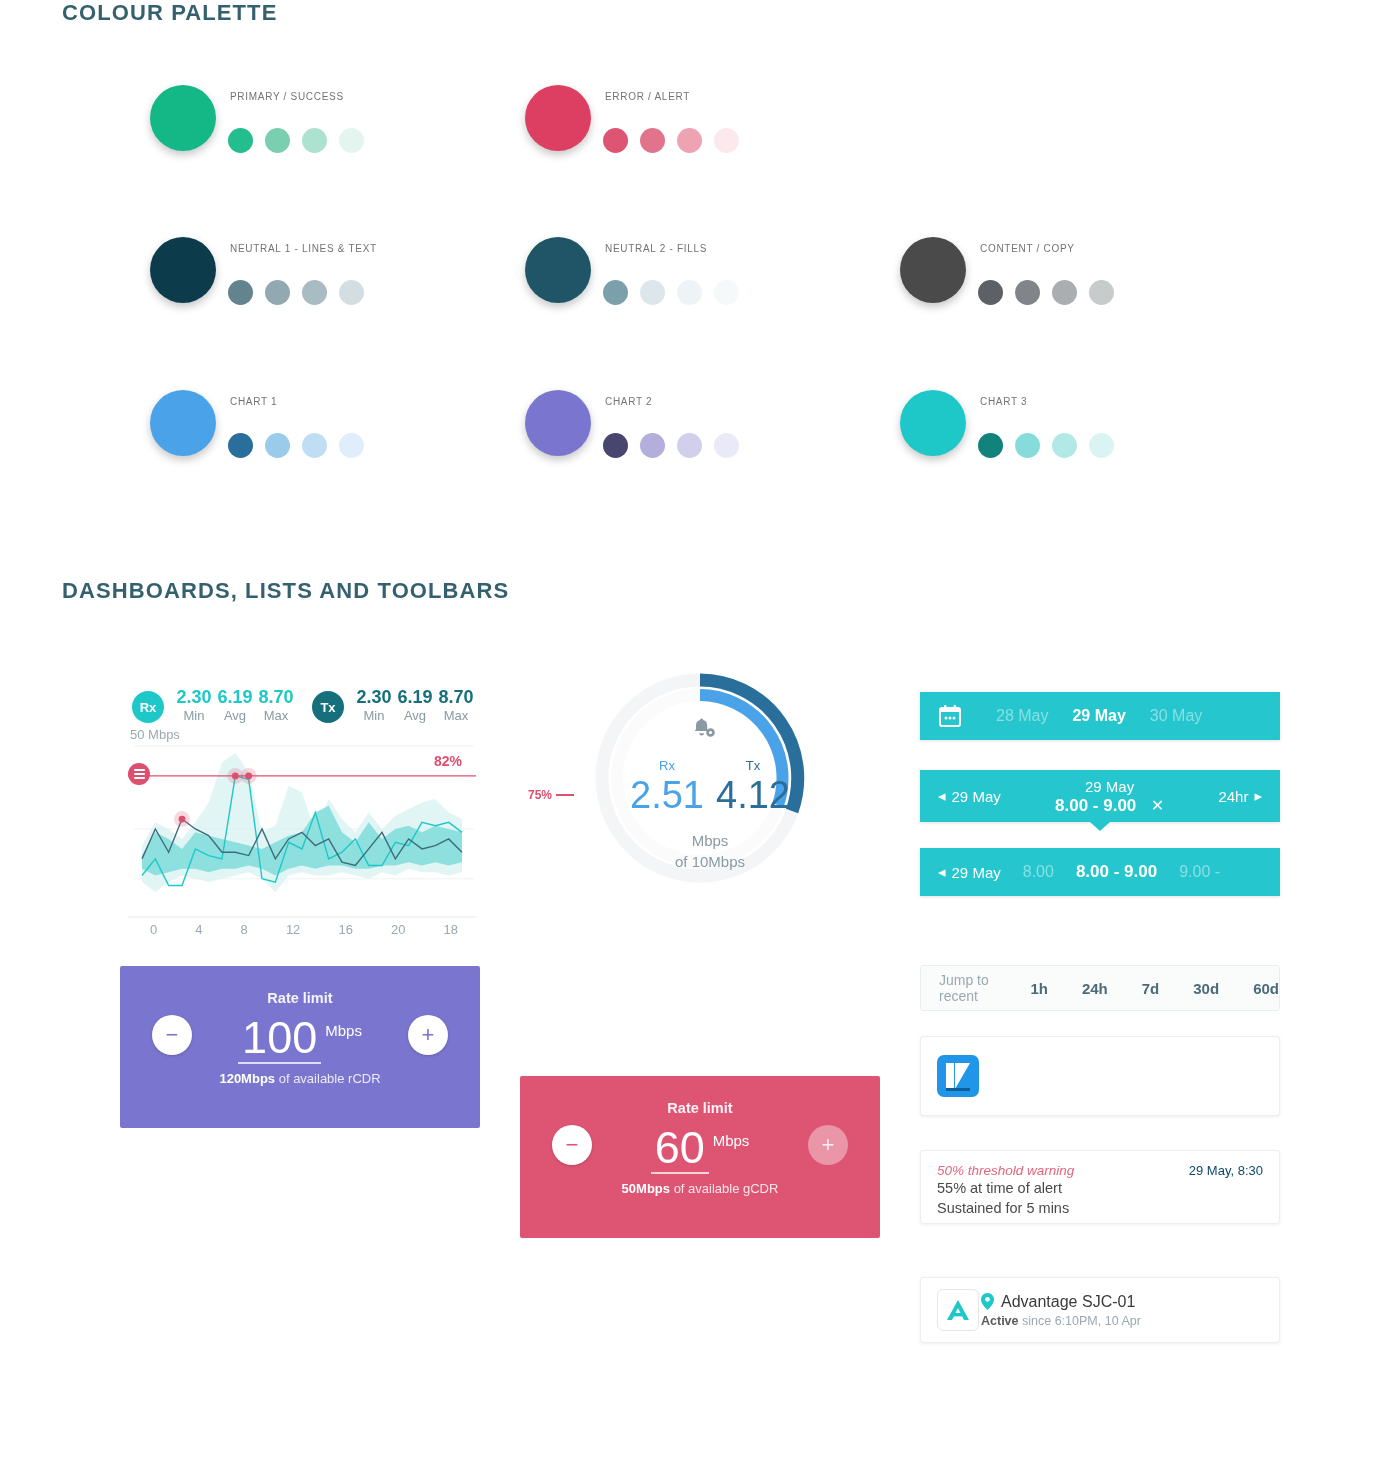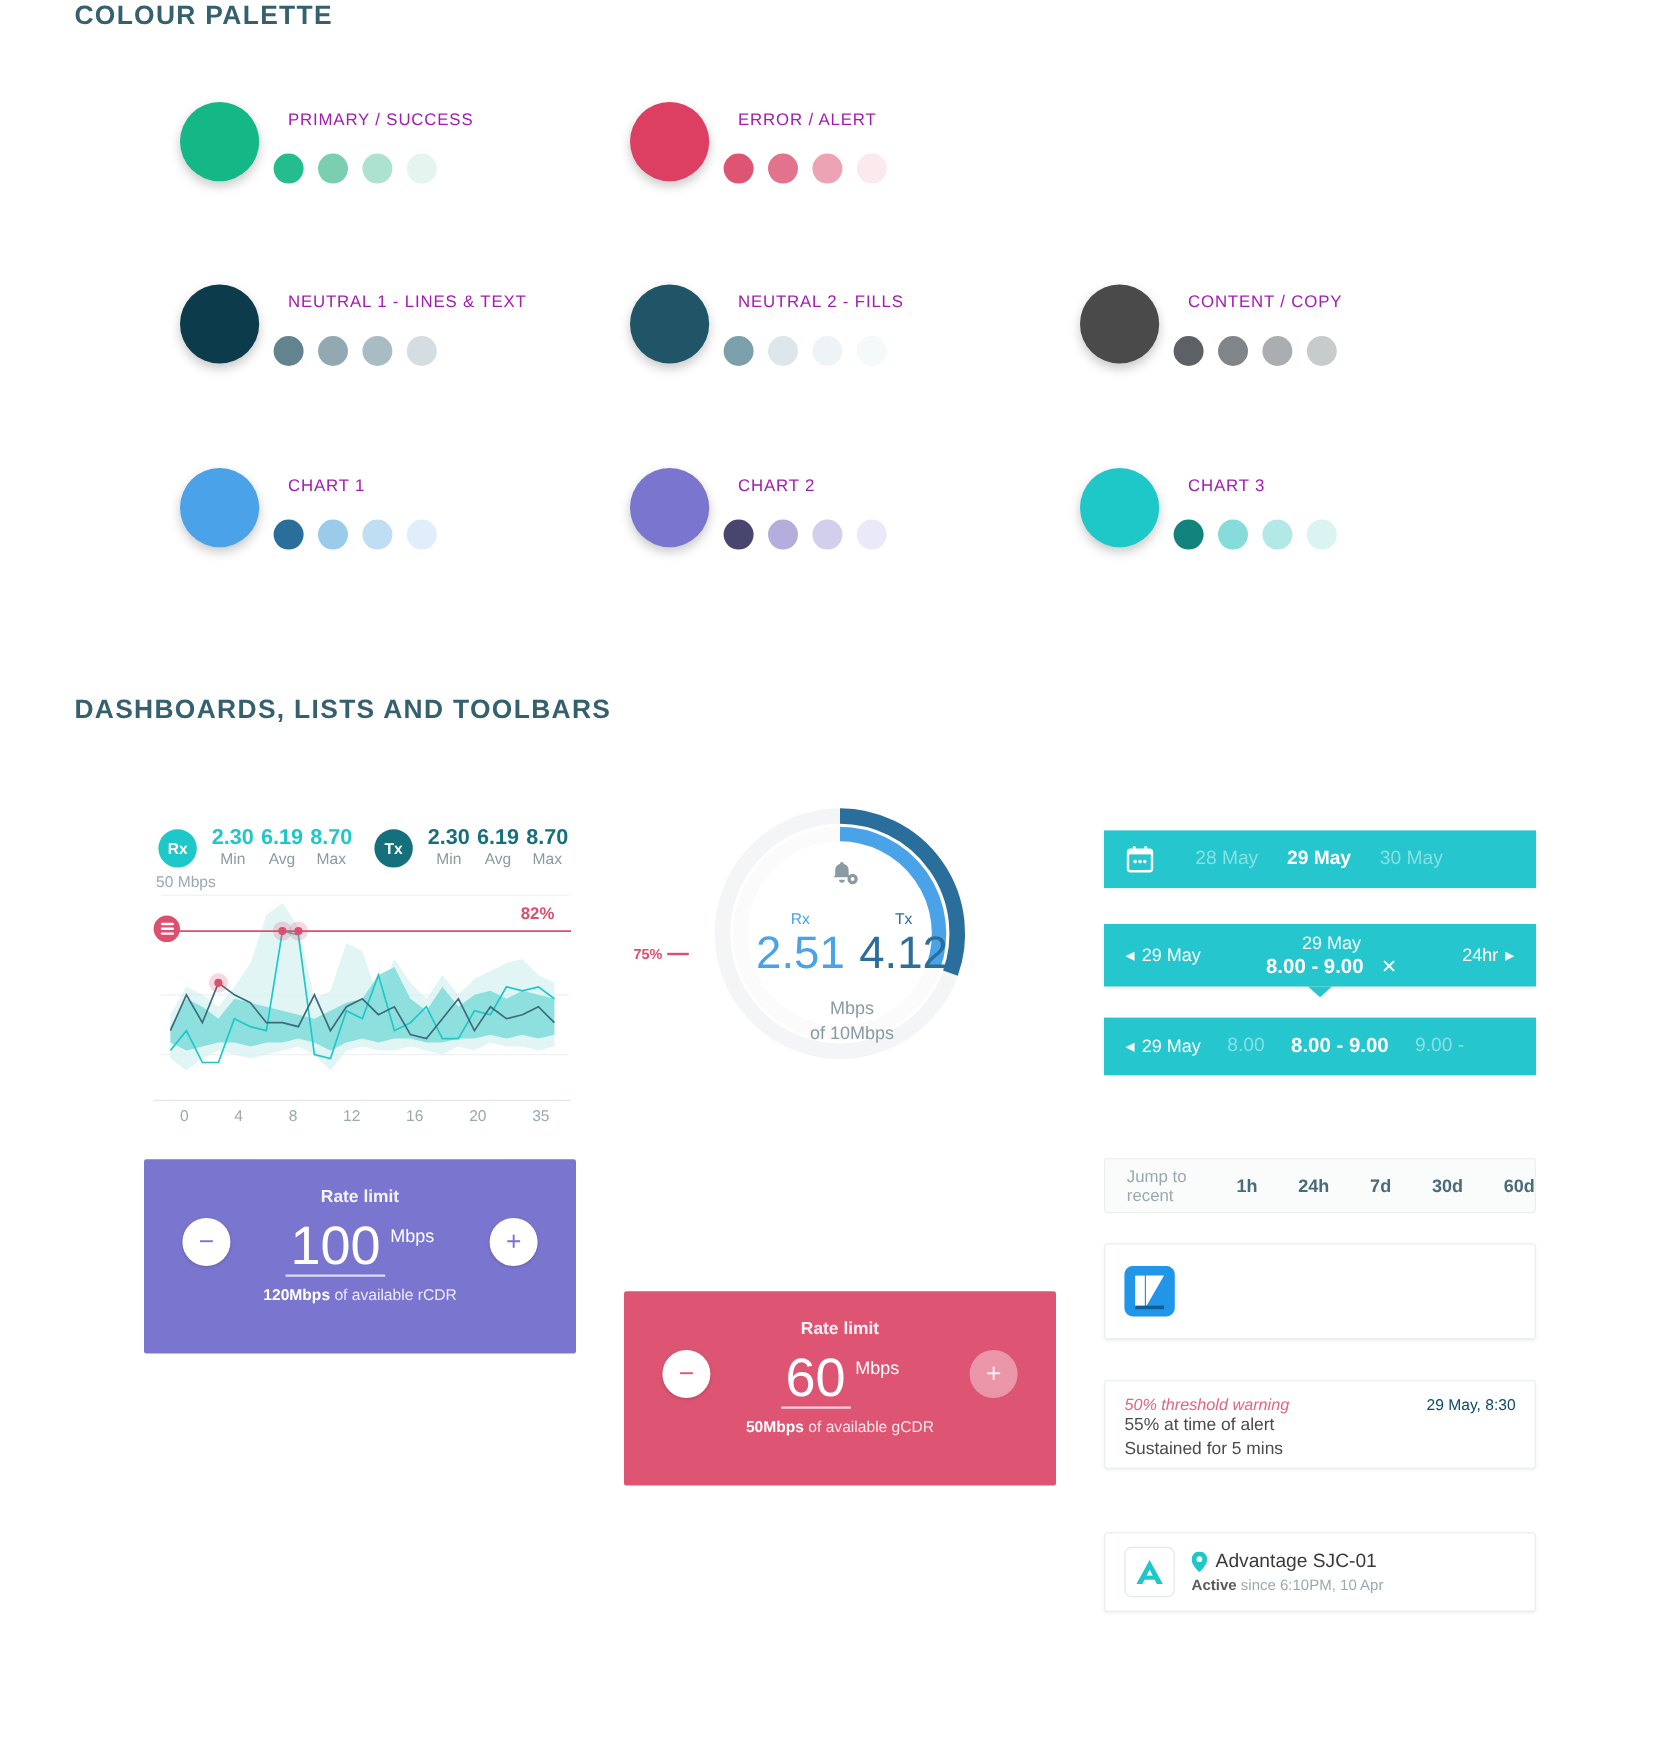--- a/index.html
+++ b/index.html
@@ -25,23 +25,23 @@
 
   
   #palette { position: absolute; left: 0; top: 60px; width: 1400px; height: 450px; }
   .swatch-group { position: absolute; }
   .main-dot {
     position: absolute; left: 0; top: 0;
     width: 66px; height: 66px; border-radius: 50%;
     box-shadow: 0 4px 9px rgba(0,0,0,0.22);
   }
   .swatch-label {
-    position: absolute; left: 90px; top: 6px;
-    font-size: 14px; letter-spacing: 0.7px;
-    color: #a21caf; white-space: nowrap;
+    position: absolute; left: 80px; top: 6px;
+    font-size: 10px; letter-spacing: 0.7px;
+    color: #737373; white-space: nowrap;
   }
   .tint-row { position: absolute; left: 78px; top: 43px; display: flex; gap: 12px; }
   .tint { width: 25px; height: 25px; border-radius: 50%; }
 
   
   #dash { position: absolute; left: 0; top: 650px; width: 1400px; }
 
   
   #chart-card { position: absolute; left: 120px; top: 20px; width: 360px; height: 285px; }
   .stat-block { position: absolute; top: 17px; display: flex; align-items: flex-start; }
@@ -128,21 +128,21 @@
   .n-title { font-size: 14.5px; font-weight: bold; color: #333; line-height: 19px; }
   .n-sub   { font-size: 14.5px; color: #8a9aa3; line-height: 20px; }
   .n-time  { font-size: 13px; color: #a8b4ba; line-height: 20px; }
 
   #notif-2 { left: 920px; top: 500px; width: 360px; height: 74px; padding: 12px 16px; }
   .n2-row { display: flex; justify-content: space-between; align-items: baseline; }
   .n2-warn { font-size: 13.5px; color: #e4647f; font-style: italic; }
   .n2-date { font-size: 13px; color: #0c4a6e; }
   .n2-line { font-size: 14.5px; color: #4a4a4a; line-height: 20px; }
 
-  #notif-3 { left: 920px; top: 627px; width: 360px; height: 66px; display: flex; align-items: center; padding: 8px 16px; gap: 14px; }
+  #notif-3 { left: 920px; top: 627px; width: 360px; height: 66px; display: flex; align-items: center; padding: 8px 16px; gap: 2px; }
   .adv-icon { width: 42px; height: 42px; border-radius: 6px; border: 1px solid #e2e7e9; display: flex; align-items: center; justify-content: center; flex: 0 0 auto; }
   .adv-title { font-size: 16px; color: #3a3a3a; line-height: 21px; display: flex; align-items: center; gap: 7px; }
   .adv-sub { font-size: 12.5px; color: #9aa9b1; line-height: 18px; }
   .adv-sub b { color: #5b5b5b; font-weight: bold; }
 
   
   .rl-card { position: absolute; width: 360px; height: 162px; border-radius: 2px; }
   #rl-purple { left: 120px; top: 316px; background: #7a76cf; }
   #rl-pink   { left: 520px; top: 426px; background: #dd5573; }
   .rl-title { position: absolute; left: 0; right: 0; top: 24px; text-align: center; font-size: 14.5px; font-weight: bold; color: rgba(255,255,255,0.92); }
@@ -322,21 +322,21 @@
         <i></i>
       </div>
     <div class="thresh-pct">82%</div>
     <div class="xticks" id="xticks">
         <span>0</span>
         <span>4</span>
         <span>8</span>
         <span>12</span>
         <span>16</span>
         <span>20</span>
-        <span>35</span>
+        <span>18</span>
       </div>
   </div>
 
   <div id="gauge">
     <svg width="260" height="215" style="position:absolute;left:0;top:0">
       <circle cx="130" cy="108" r="98" fill="none" stroke="#f4f5f6" stroke-width="13"></circle>
       <path d="M 130 10 A 98 98 0 0 1 222 141" fill="none" stroke="#2a6e9b" stroke-width="13" stroke-linecap="butt"></path>
       <circle cx="130" cy="108" r="83" fill="none" stroke="#fbfbfb" stroke-width="12"></circle>
       <path d="M 130 25 A 83 83 0 0 1 208 135" fill="none" stroke="#4aa3e8" stroke-width="12" stroke-linecap="butt"></path>
     </svg>

